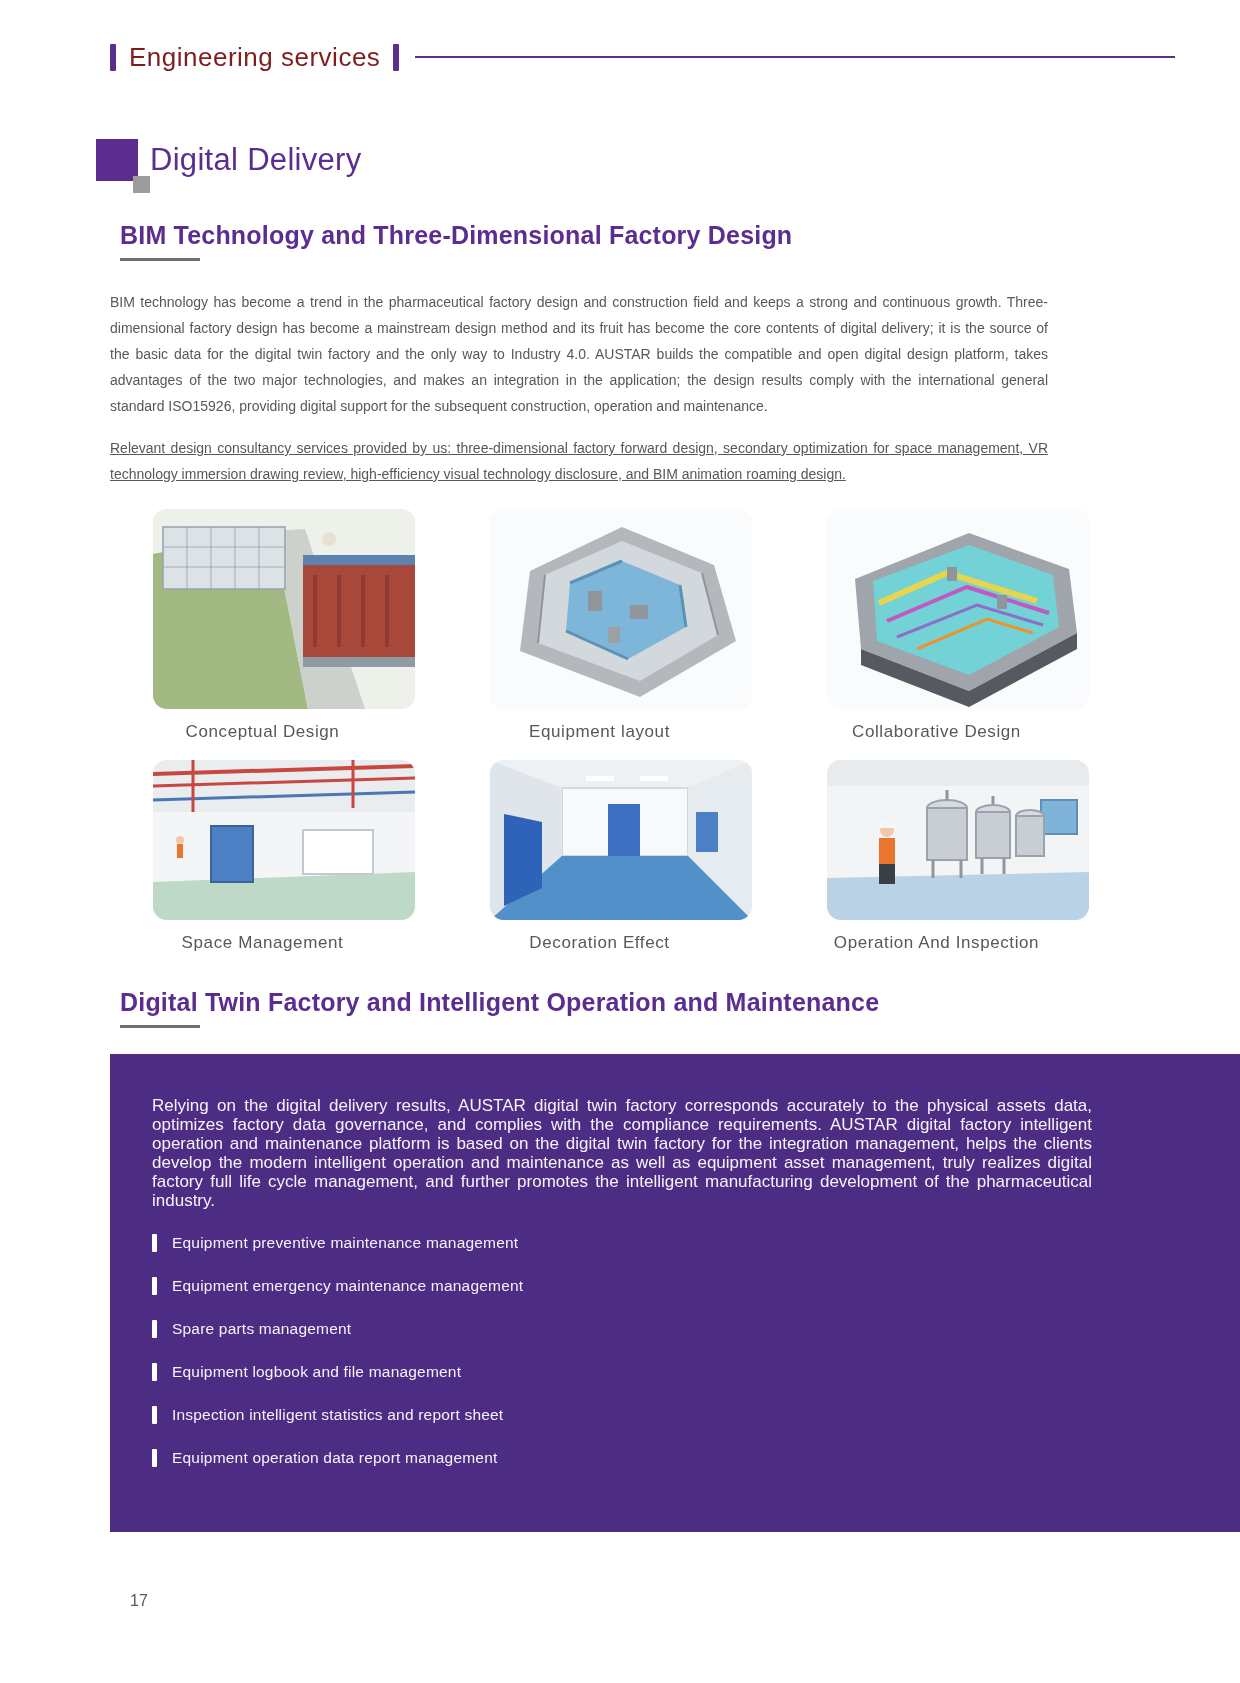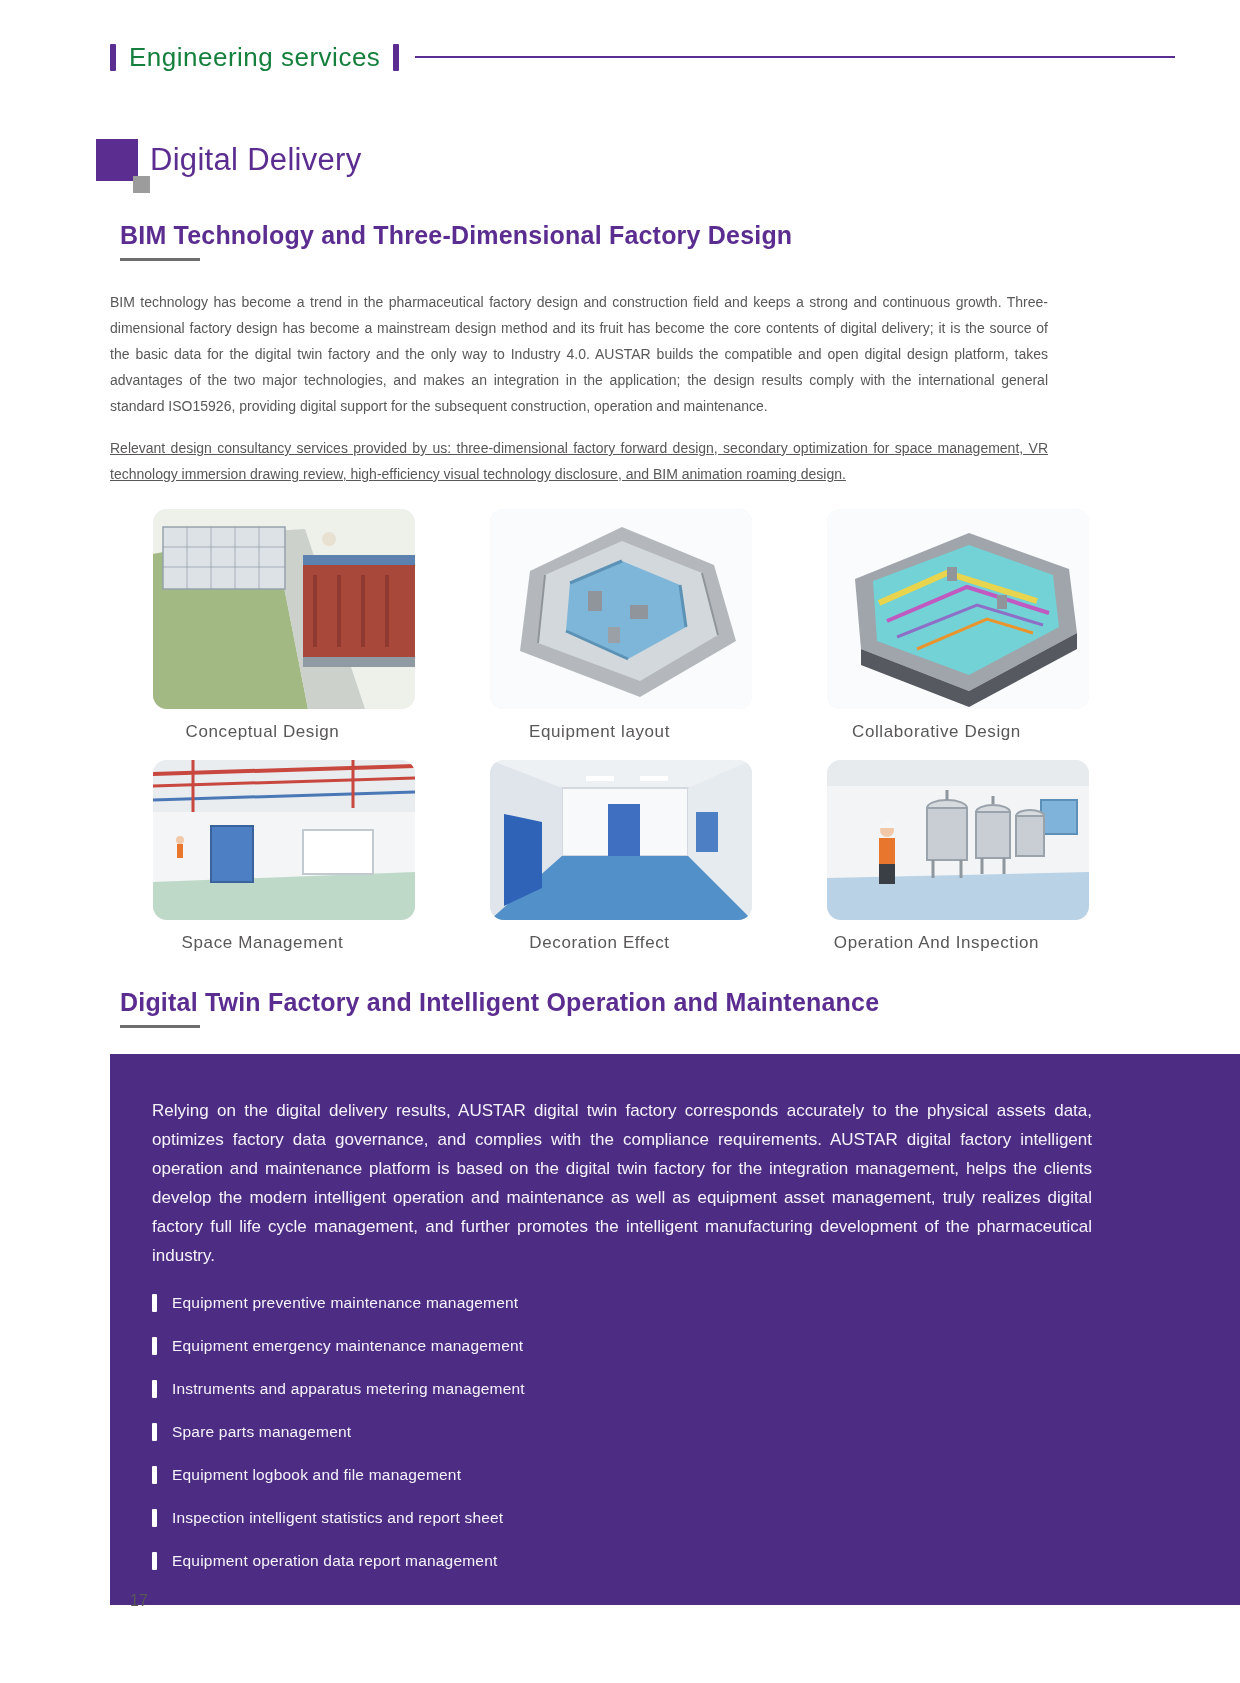--- a/index.html
+++ b/index.html
@@ -14,21 +14,21 @@
     box-sizing:border-box;
     padding-top:40px;
   }
   
   .hdr{
     display:flex;align-items:center;
     margin:0 65px 0 110px;height:34px;
   }
   .hdr-bar{width:6px;height:27px;background:#5b2d90;border-radius:1px;flex:0 0 auto;}
   .hdr-title{
-    font-size:26px;color:#15803d;letter-spacing:.5px;
+    font-size:26px;color:#7f1d1d;letter-spacing:.5px;
     margin:0 13px;white-space:nowrap;font-weight:400;
   }
   .hdr-rule{flex:1 1 auto;height:2px;background:#5b2d90;margin-left:16px;}
   
   .section-row{
     display:flex;align-items:center;
     margin:60px 0 0 60px;height:52px;padding-left:36px;
   }
   .dd-square{position:relative;width:42px;height:42px;background:#5b2d90;display:inline-block;flex:0 0 auto;}
   .dd-square-small{position:absolute;right:-12px;bottom:-12px;width:17px;height:17px;background:#9c9c9c;display:block;}
@@ -64,21 +64,21 @@
   }
   
   .twin-box{
     margin:26px 0 0 110px;
     width:1130px;min-height:478px;
     background:#4d2c84;
     box-sizing:border-box;
     padding:42px 148px 34px 42px;
   }
   .twin-box p{
-    margin:0;font-size:17px;line-height:29px;color:#f6f3fb;text-align:justify;
+    margin:0;font-size:17px;line-height:19px;color:#f6f3fb;text-align:justify;
   }
   .twin-list{list-style:none;margin:22px 0 0 0;padding:0;}
   .twin-list li{
     display:flex;align-items:center;gap:15px;
     margin-top:23px;min-height:20px;
   }
   .bullet-bar{width:5px;height:18px;background:#ffffff;border-radius:1px;flex:0 0 auto;}
   .twin-list .txt{font-size:15.5px;color:#f6f3fb;letter-spacing:.2px;}
   
   .page-num{position:absolute;left:130px;top:1592px;font-size:16px;color:#595757;}
@@ -243,24 +243,20 @@
       <li>
         <span class="bullet-bar"></span>
         <span class="txt">Equipment preventive maintenance management</span>
       </li>
       <li>
         <span class="bullet-bar"></span>
         <span class="txt">Equipment emergency maintenance management</span>
       </li>
       <li>
         <span class="bullet-bar"></span>
-        <span class="txt">Instruments and apparatus metering management</span>
-      </li>
-      <li>
-        <span class="bullet-bar"></span>
         <span class="txt">Spare parts management</span>
       </li>
       <li>
         <span class="bullet-bar"></span>
         <span class="txt">Equipment logbook and file management</span>
       </li>
       <li>
         <span class="bullet-bar"></span>
         <span class="txt">Inspection intelligent statistics and report sheet</span>
       </li>

